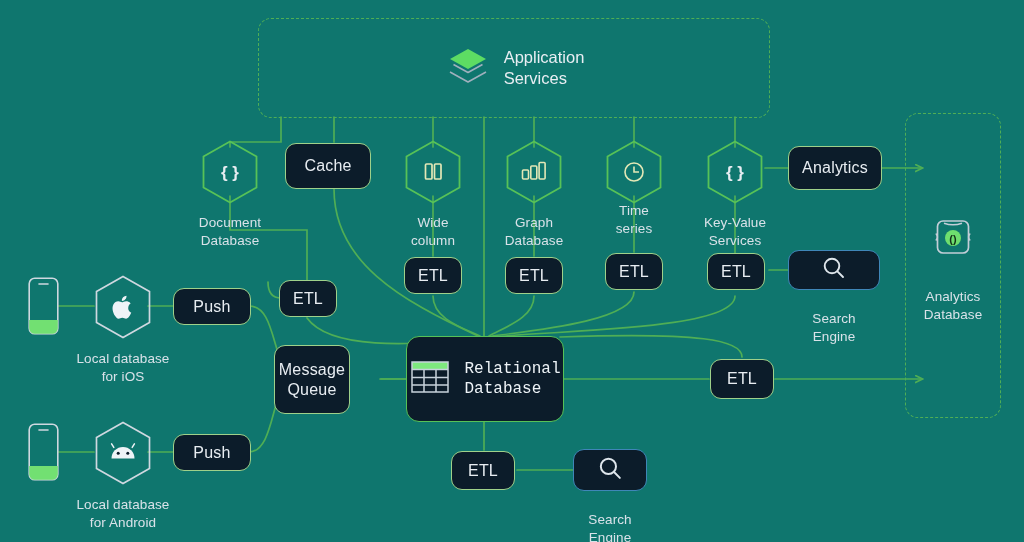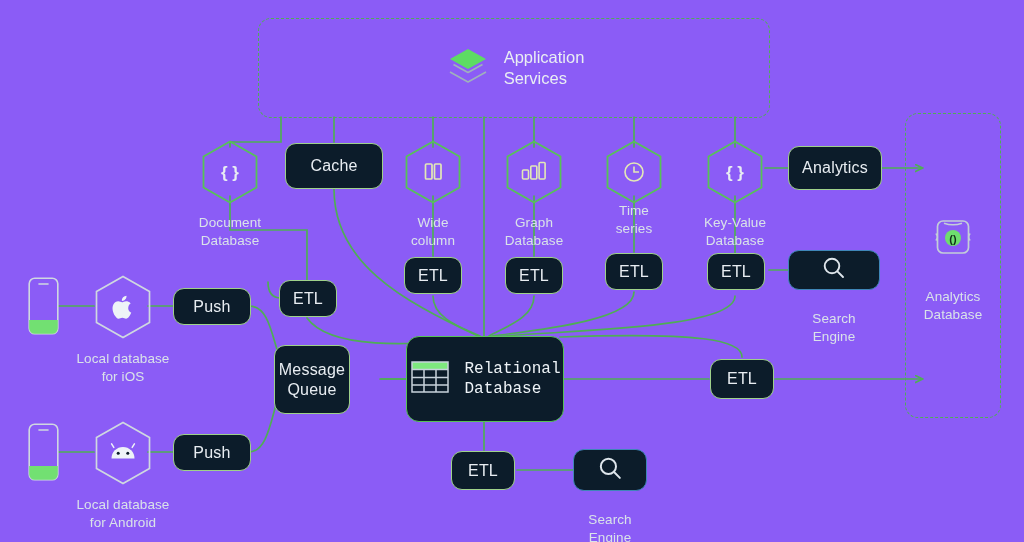--- a/index.html
+++ b/index.html
@@ -4,21 +4,21 @@
 <style>
   html,body{margin:0;padding:0;background:#0c1c2a;}
   body{
     font-family:"Liberation Sans", sans-serif;
     -webkit-font-smoothing:antialiased;
   }
   #stage{
     position:relative;
     width:1024px;
     height:542px;
-    background:#8b5cf6;
+    background:#0f766e;
     overflow:hidden;
   }
   #wires{position:absolute;left:0;top:0;width:1024px;height:542px;}
 
   
   .node{
     position:absolute;
     box-sizing:border-box;
     display:flex;
     align-items:center;
@@ -164,21 +164,21 @@
 
   <div class="hex" style="left:201px;top:140px;">
     <svg width="58" height="64" viewBox="0 0 58 64">
       <path d="M29 1.5 L55.5 16.5 L55.5 47.5 L29 62.5 L2.5 47.5 L2.5 16.5 Z" fill="none" stroke="#57c257" stroke-width="1.8"></path>
       <text x="29" y="38" text-anchor="middle" fill="#e8edf2" font-family="Liberation Sans, sans-serif" font-size="17" font-weight="600">{ }</text>
     </svg>
   </div>
   <div class="caption" style="left:170px;top:198px;width:120px;">Document
 Database</div>
 
-  <div class="node rbox" style="left:285px;top:143px;width:98px;height:46px;">
+  <div class="node rbox" style="left:285px;top:143px;width:86px;height:46px;">
     <span class="lbl">Cache</span>
   </div>
 
   <div class="hex" style="left:404px;top:140px;">
     <svg width="58" height="64" viewBox="0 0 58 64">
       <path d="M29 1.5 L55.5 16.5 L55.5 47.5 L29 62.5 L2.5 47.5 L2.5 16.5 Z" fill="none" stroke="#57c257" stroke-width="1.8"></path>
       <g fill="none" stroke="#e3e8b6" stroke-width="1.7">
         <rect x="21.5" y="24" width="6.5" height="15" rx="1"></rect>
         <rect x="30.5" y="24" width="6.5" height="15" rx="1"></rect>
       </g>
@@ -212,21 +212,21 @@
   <div class="caption" style="left:574px;top:186px;width:120px;">Time
 series</div>
 
   <div class="hex" style="left:706px;top:140px;">
     <svg width="58" height="64" viewBox="0 0 58 64">
       <path d="M29 1.5 L55.5 16.5 L55.5 47.5 L29 62.5 L2.5 47.5 L2.5 16.5 Z" fill="none" stroke="#57c257" stroke-width="1.8"></path>
       <text x="29" y="38" text-anchor="middle" fill="#e8edf2" font-family="Liberation Sans, sans-serif" font-size="17" font-weight="600">{ }</text>
     </svg>
   </div>
   <div class="caption" style="left:675px;top:198px;width:120px;">Key-Value
-Database</div>
+Services</div>
 
   <div class="node rbox" style="left:788px;top:146px;width:94px;height:44px;">
     <span class="lbl">Analytics</span>
   </div>
 
   <div class="node rbox" style="left:279px;top:280px;width:58px;height:37px;">
     <span class="lbl">ETL</span>
   </div>
 
   <div class="node rbox" style="left:404px;top:257px;width:58px;height:37px;">

